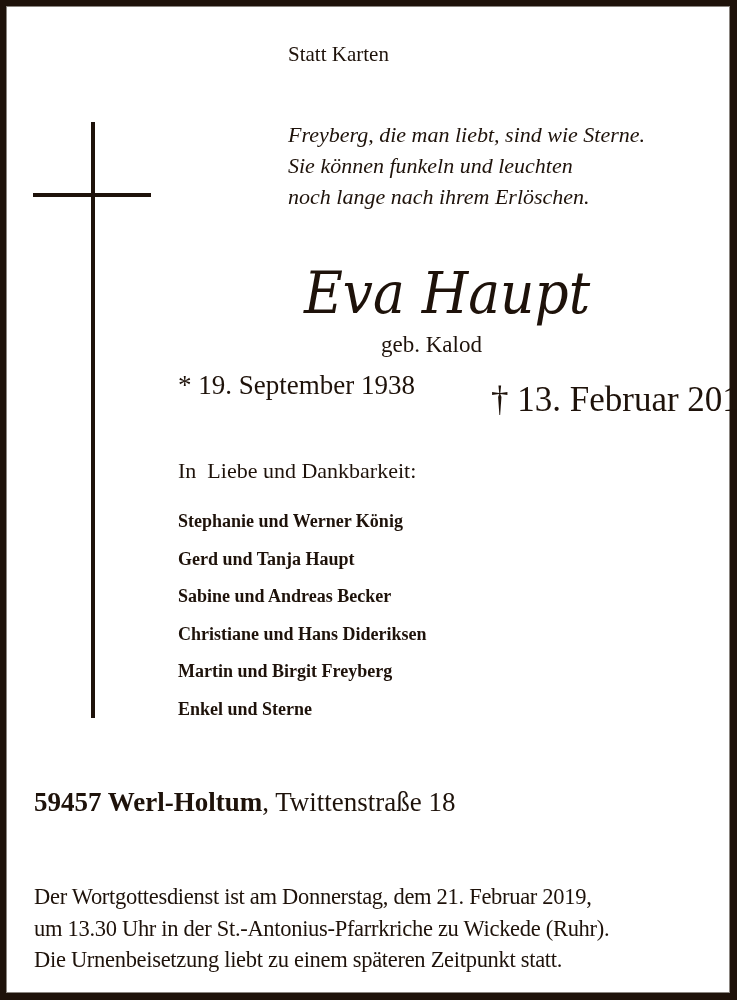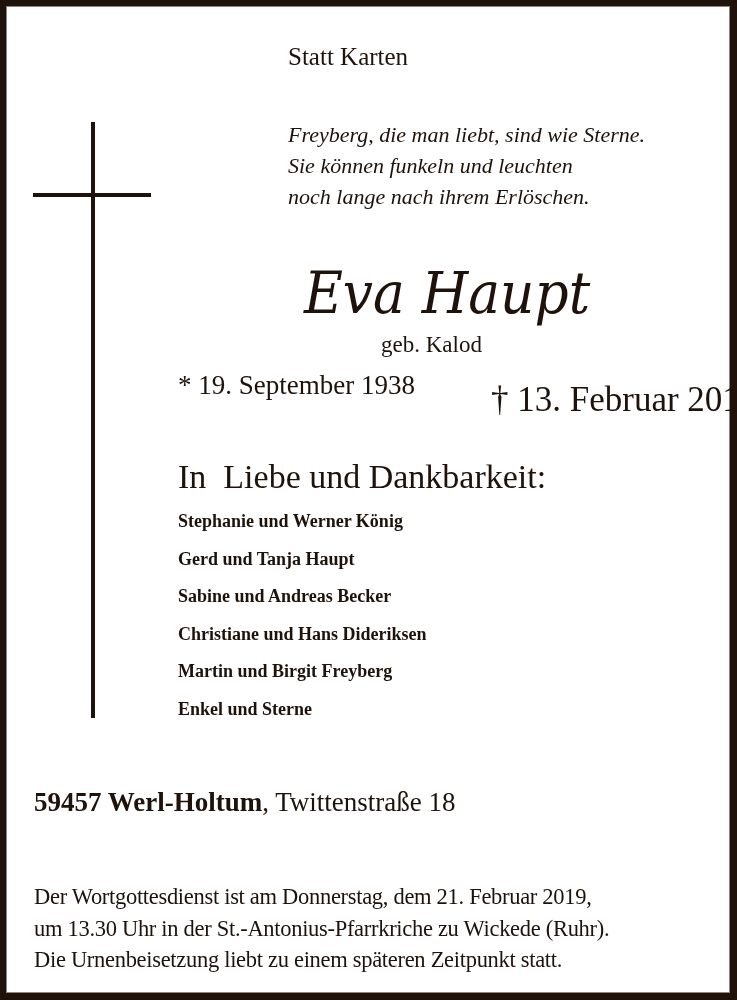--- a/index.html
+++ b/index.html
@@ -27,21 +27,21 @@
       background: #ffffff;
     }
     .abs {
       position: absolute;
       white-space: nowrap;
       line-height: 1;
     }
     .statt {
       left: 282px;
       top: 38px;
-      font-size: 25px;
+      font-size: 21px;
       text-align: center;
     }
     .quote {
       left: 282px;
       top: 113px;
       font-size: 22px;
       font-style: italic;
       line-height: 31px;
     }
     .quote div { white-space: nowrap; }
@@ -86,21 +86,21 @@
       font-size: 27px;
     }
     .date-death {
       left: 485px;
       top: 376px;
       font-size: 35px;
     }
     .thanks {
       left: 172px;
       top: 454px;
-      font-size: 34px;
+      font-size: 22px;
       white-space: pre;
     }
     .mourners {
       position: absolute;
       left: 172px;
       top: 497px;
       font-size: 18px;
       font-weight: bold;
       line-height: 37.5px;
     }

